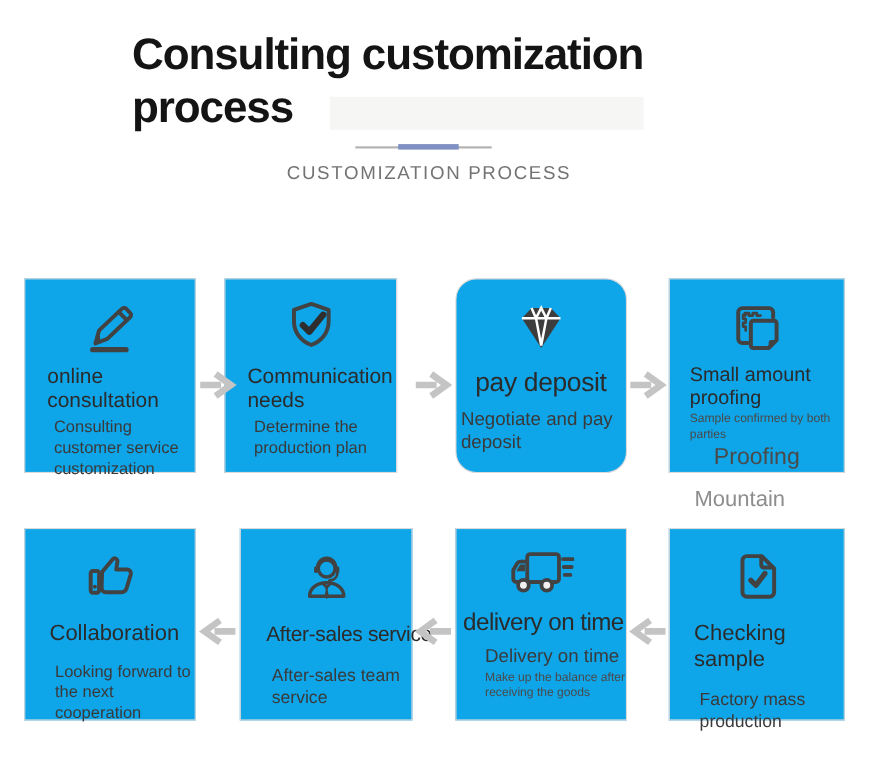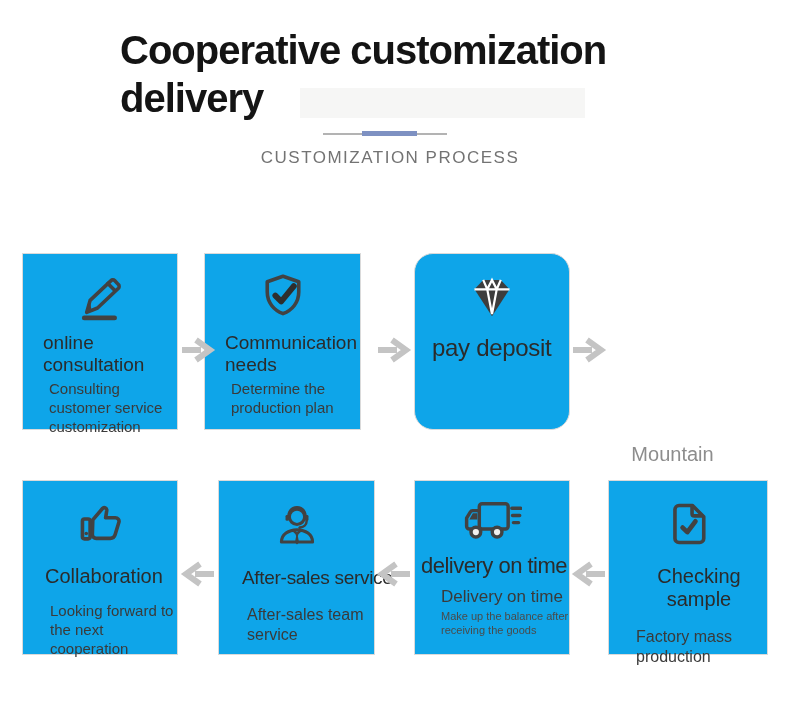--- a/index.html
+++ b/index.html
@@ -45,41 +45,41 @@
   #c2 .d{font-size:17px;margin:8px 0 0 4px;}
   #c3 .t{font-size:18px;margin:6px 0 0 18px;}
   #c3 .n{margin:3px 0 0 18px;}
   #c4 .t{font-size:20px;margin:14px 0 0 22px;}
   #c4 .d{margin:14px 0 0 27px;}
   #c5 .t{font-size:19px;margin:16px 0 0 23px;letter-spacing:-0.3px;}
   #c5 .d{font-size:16px;margin:16px 0 0 28px;}
   #c6 .t{font-size:22px;margin:8px 0 0 6px;letter-spacing:-0.5px;}
   #c6 .d{font-size:17px;margin:7px 0 0 26px;}
   #c6 .n{margin:3px 0 0 26px;}
-  #c7 .t{font-size:20px;margin:14px 0 15px 22px;text-align:center;}
+  #c7 .t{font-size:20px;margin:14px 0 15px 22px;}
   #c7 .d{font-size:16px;margin:16px 0 0 27px;}
 
   .arrow{position:absolute;width:36px;height:28px;}
   .arrow svg{display:block;}
   .arrow.left svg{transform:scaleX(-1);}
   #a0{left:180px;top:336px;} #a1{left:376px;top:336px;} #a2{left:571px;top:336px;}
   #a3{left:180px;top:560px;} #a4{left:376px;top:560px;} #a5{left:571px;top:560px;}
 
   .mountain-label{
     position:absolute;left:590px;top:443px;width:165px;text-align:center;
     font-size:20px;color:#8d8d8d;
   }
 </style>
 </head>
 <body>
 
 <div class="stage">
 
   <div class="title-highlight"></div>
-  <h1 class="page-title" data-bind="header.title" style="margin:0;">Cooperative customization delivery</h1>
+  <h1 class="page-title" data-bind="header.title" style="margin:0;">Consulting customization process</h1>
   <div class="divider-line"></div>
   <div class="divider-accent" style="background:#7e91c2;"></div>
   <div class="section-subtitle" data-bind="header.subtitle">CUSTOMIZATION PROCESS</div>
 
   <div class="card" id="c0">
     <div class="icon">
       <svg width="54" height="54" viewBox="0 0 24 24" fill="none" stroke="#424242" stroke-width="1.6" stroke-linecap="round" stroke-linejoin="round">
         <path d="M7.6 13.5 L16.9 4.7 c.4-.4 1.2-.4 1.6 0 l1.7 1.8 c.4.4.4 1.2 0 1.6 l-9.3 8.8 -4.8 1.9 z"></path>
         <path d="M7.6 13.5 L6.1 18.8 l2.1-.8 z" fill="#424242" stroke="none"></path>
         <path d="M15.5 6 l2.9 2.9"></path>
@@ -102,22 +102,37 @@
   </div>
 
   <div class="card" id="c2">
     <div class="icon">
       <svg width="56" height="54" viewBox="0 0 24 24">
         <path d="M4.2 8.6 L8.1 4.4 h7.8 l3.9 4.2 L12 20.6 Z" fill="#3d3d3d"></path>
         <path d="M4.2 8.6 h15.6 M8.1 4.4 L9.9 8.6 L12 4.4 L14.1 8.6 L15.9 4.4 M9.9 8.6 L12 19.6 M14.1 8.6 L12 19.6" stroke="#ffffff" stroke-width="1" fill="none"></path>
       </svg>
     </div>
     <div class="t nowrap" data-bind="cards.2.title">pay deposit</div>
-  </div>
-
+    <div class="d" data-bind="cards.2.desc">Negotiate and pay deposit</div>
+  </div>
+
+  <div class="card" id="c3">
+    <div class="icon">
+      <svg width="54" height="54" viewBox="0 0 24 24" fill="none" stroke="#424242" stroke-width="1.6" stroke-linecap="round" stroke-linejoin="round">
+        <path d="M8.3 18.6 H6.2 A1.7 1.7 0 0 1 4.5 16.9 V6.2 A1.7 1.7 0 0 1 6.2 4.5 H16.9 A1.7 1.7 0 0 1 18.6 6.2 V8.3"></path>
+        <path d="M7.2 7.5 v-1 h1.6 v1 h1.6 v-1 h1.6 v1 h1.5" stroke-width="1.1"></path>
+        <path d="M7.5 7.2 h-1 v1.6 h1 v1.6 h-1 v1.6 h1 v1.5" stroke-width="1.1"></path>
+        <path d="M10.6 9.6 h8.4 a1 1 0 0 1 1 1 v6.8 l-3.2 3.2 h-6.2 a1 1 0 0 1-1-1 v-9 a1 1 0 0 1 1-1 z"></path>
+        <path d="M16.8 20.6 v-2.2 a1 1 0 0 1 1-1 h2.2 z" fill="#424242" stroke="none"></path>
+      </svg>
+    </div>
+    <div class="t" data-bind="cards.3.title">Small amount proofing</div>
+    <div class="n" data-bind="cards.3.note">Sample confirmed by both parties</div>
+    <div class="x" data-bind="cards.3.extra">Proofing</div>
+  </div>
 
   <div class="card" id="c4">
     <div class="icon">
       <svg width="54" height="54" viewBox="0 0 24 24" fill="none" stroke="#424242" stroke-width="1.6" stroke-linecap="round" stroke-linejoin="round">
         <path d="M8.8 10.2 L13.1 5.1 c.7-.8 2-.2 1.9.9 l-.5 3.2 h4.3 c1.1 0 1.9 1 1.6 2 l-1.7 5.6 c-.3 1-1.1 1.6-2.1 1.6 h-6.3 c-1 0-1.7-.8-1.7-1.7 z"></path>
         <rect x="4.2" y="9.8" width="3.4" height="8.8" rx="0.9"></rect>
         <circle cx="5.9" cy="16.2" r="0.8" fill="#424242" stroke="none"></circle>
       </svg>
     </div>
     <div class="t" data-bind="cards.4.title">Collaboration</div>

